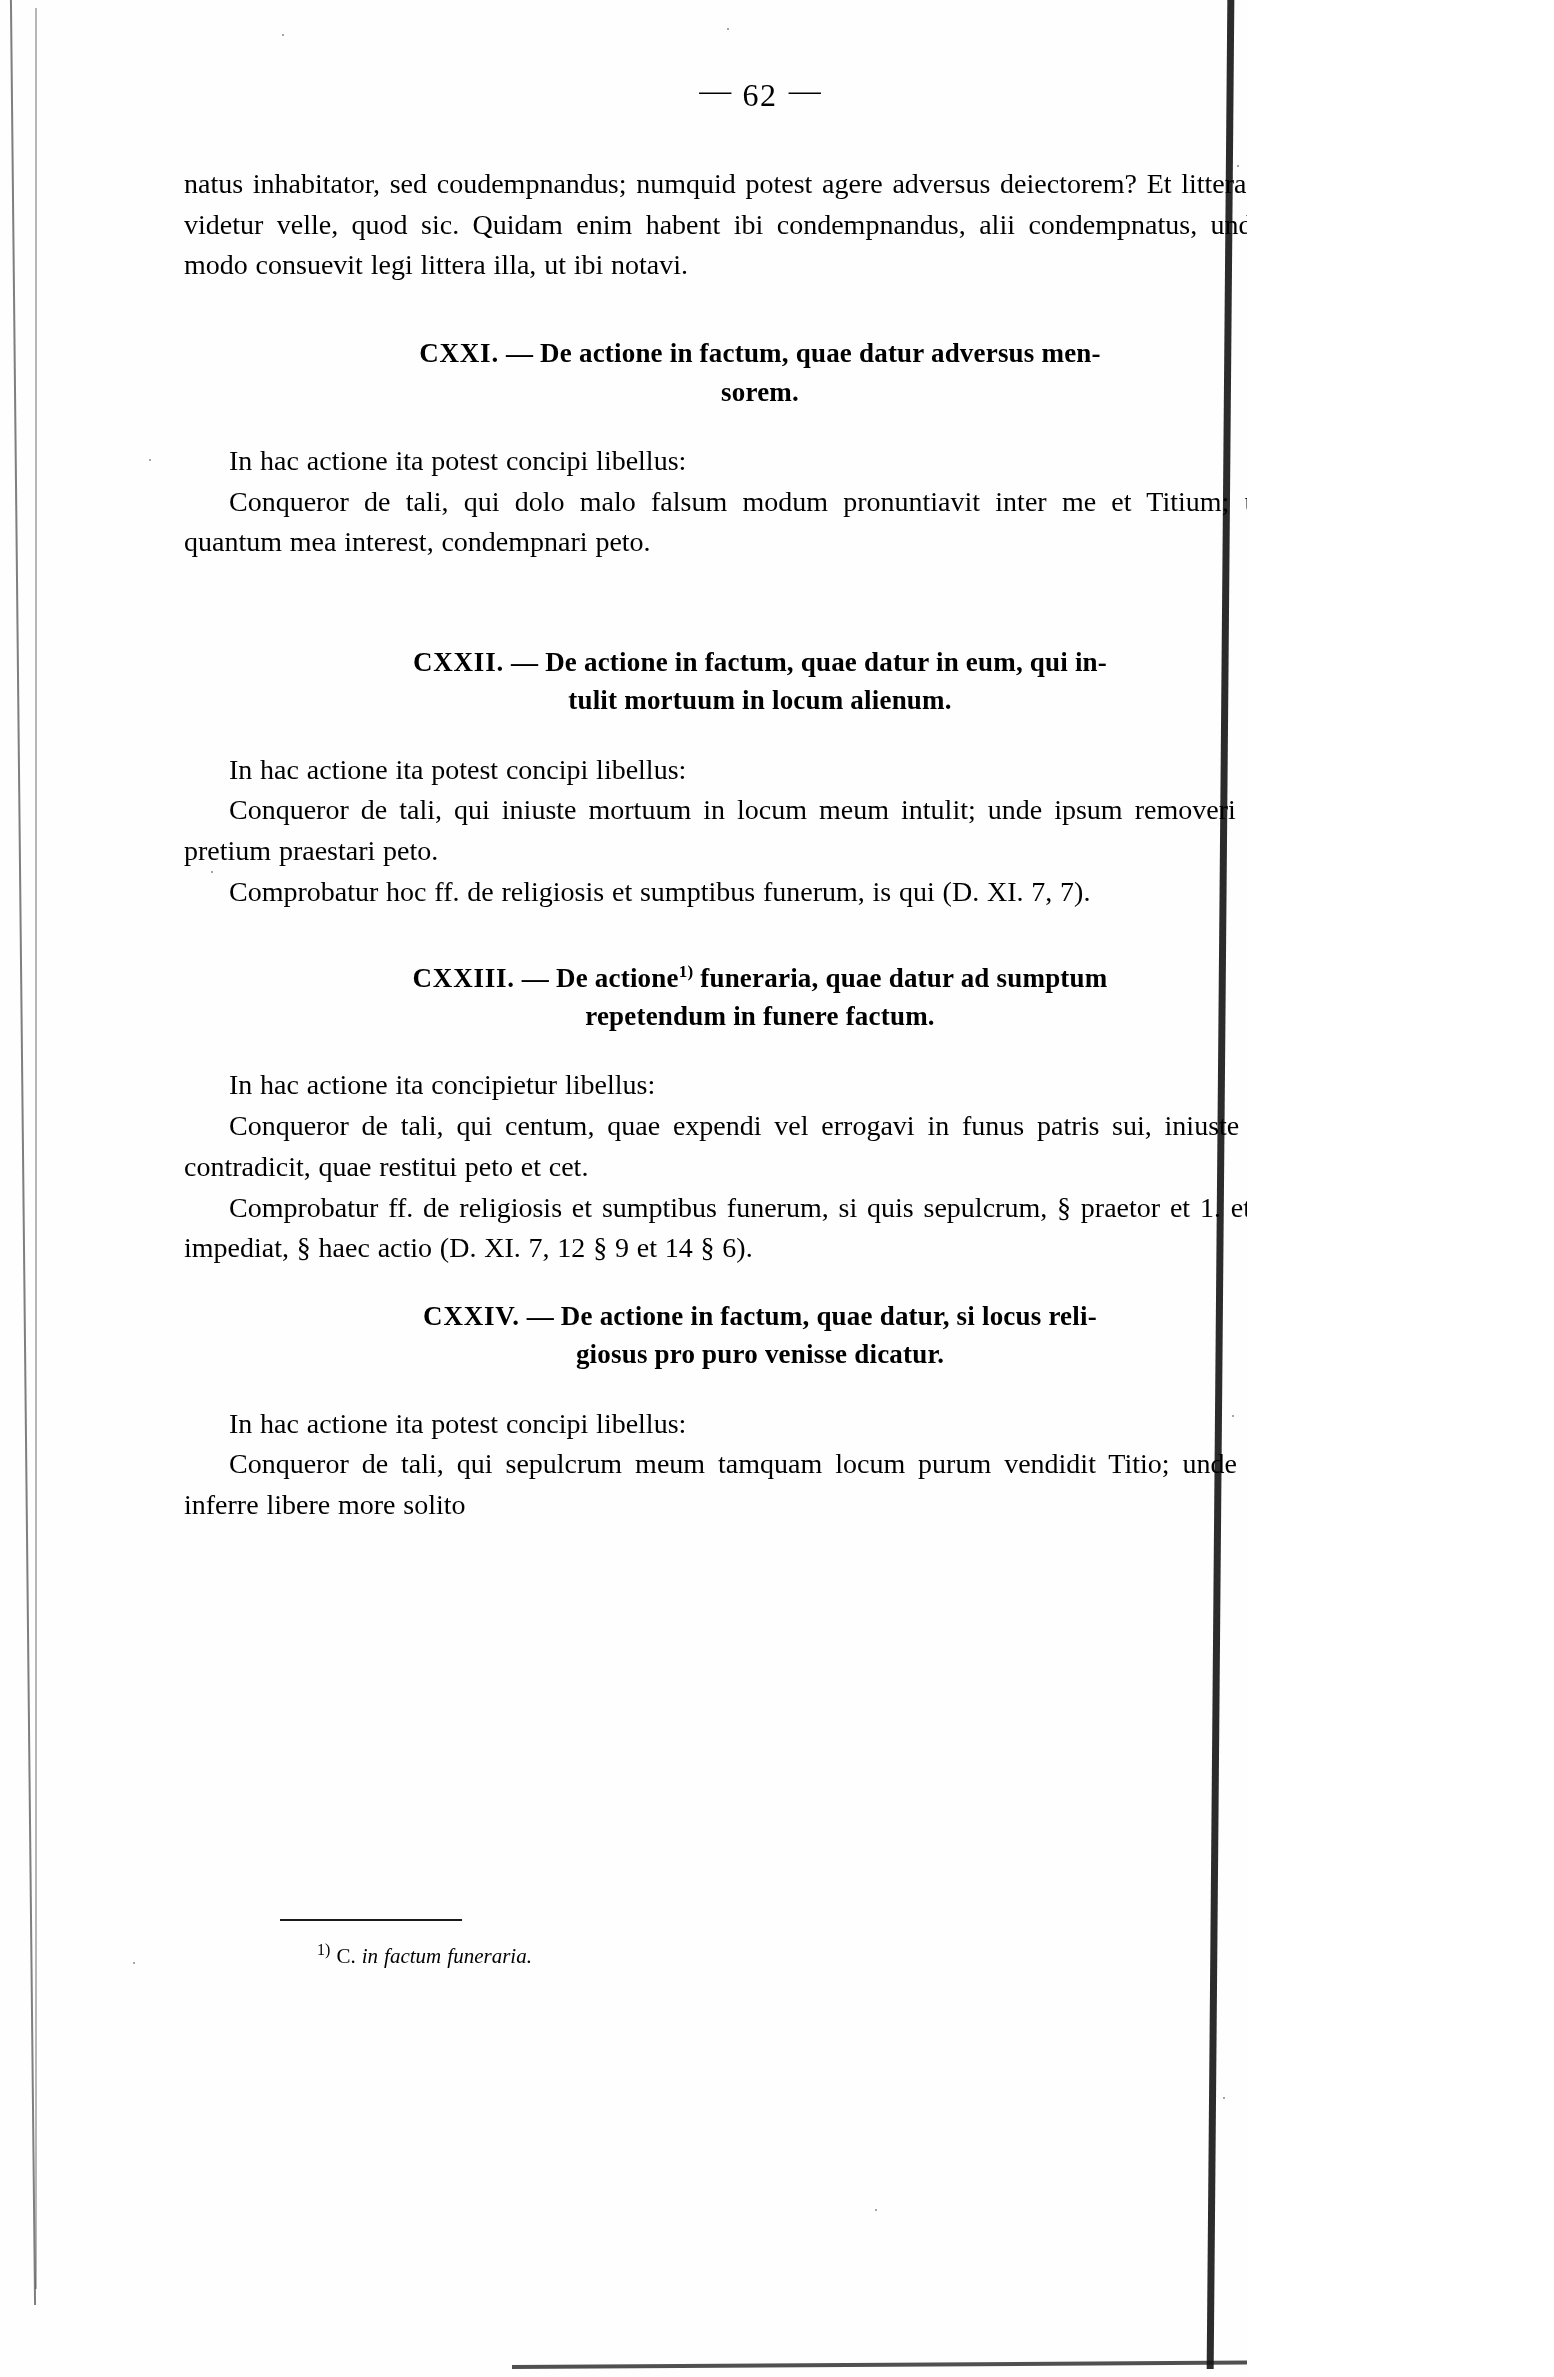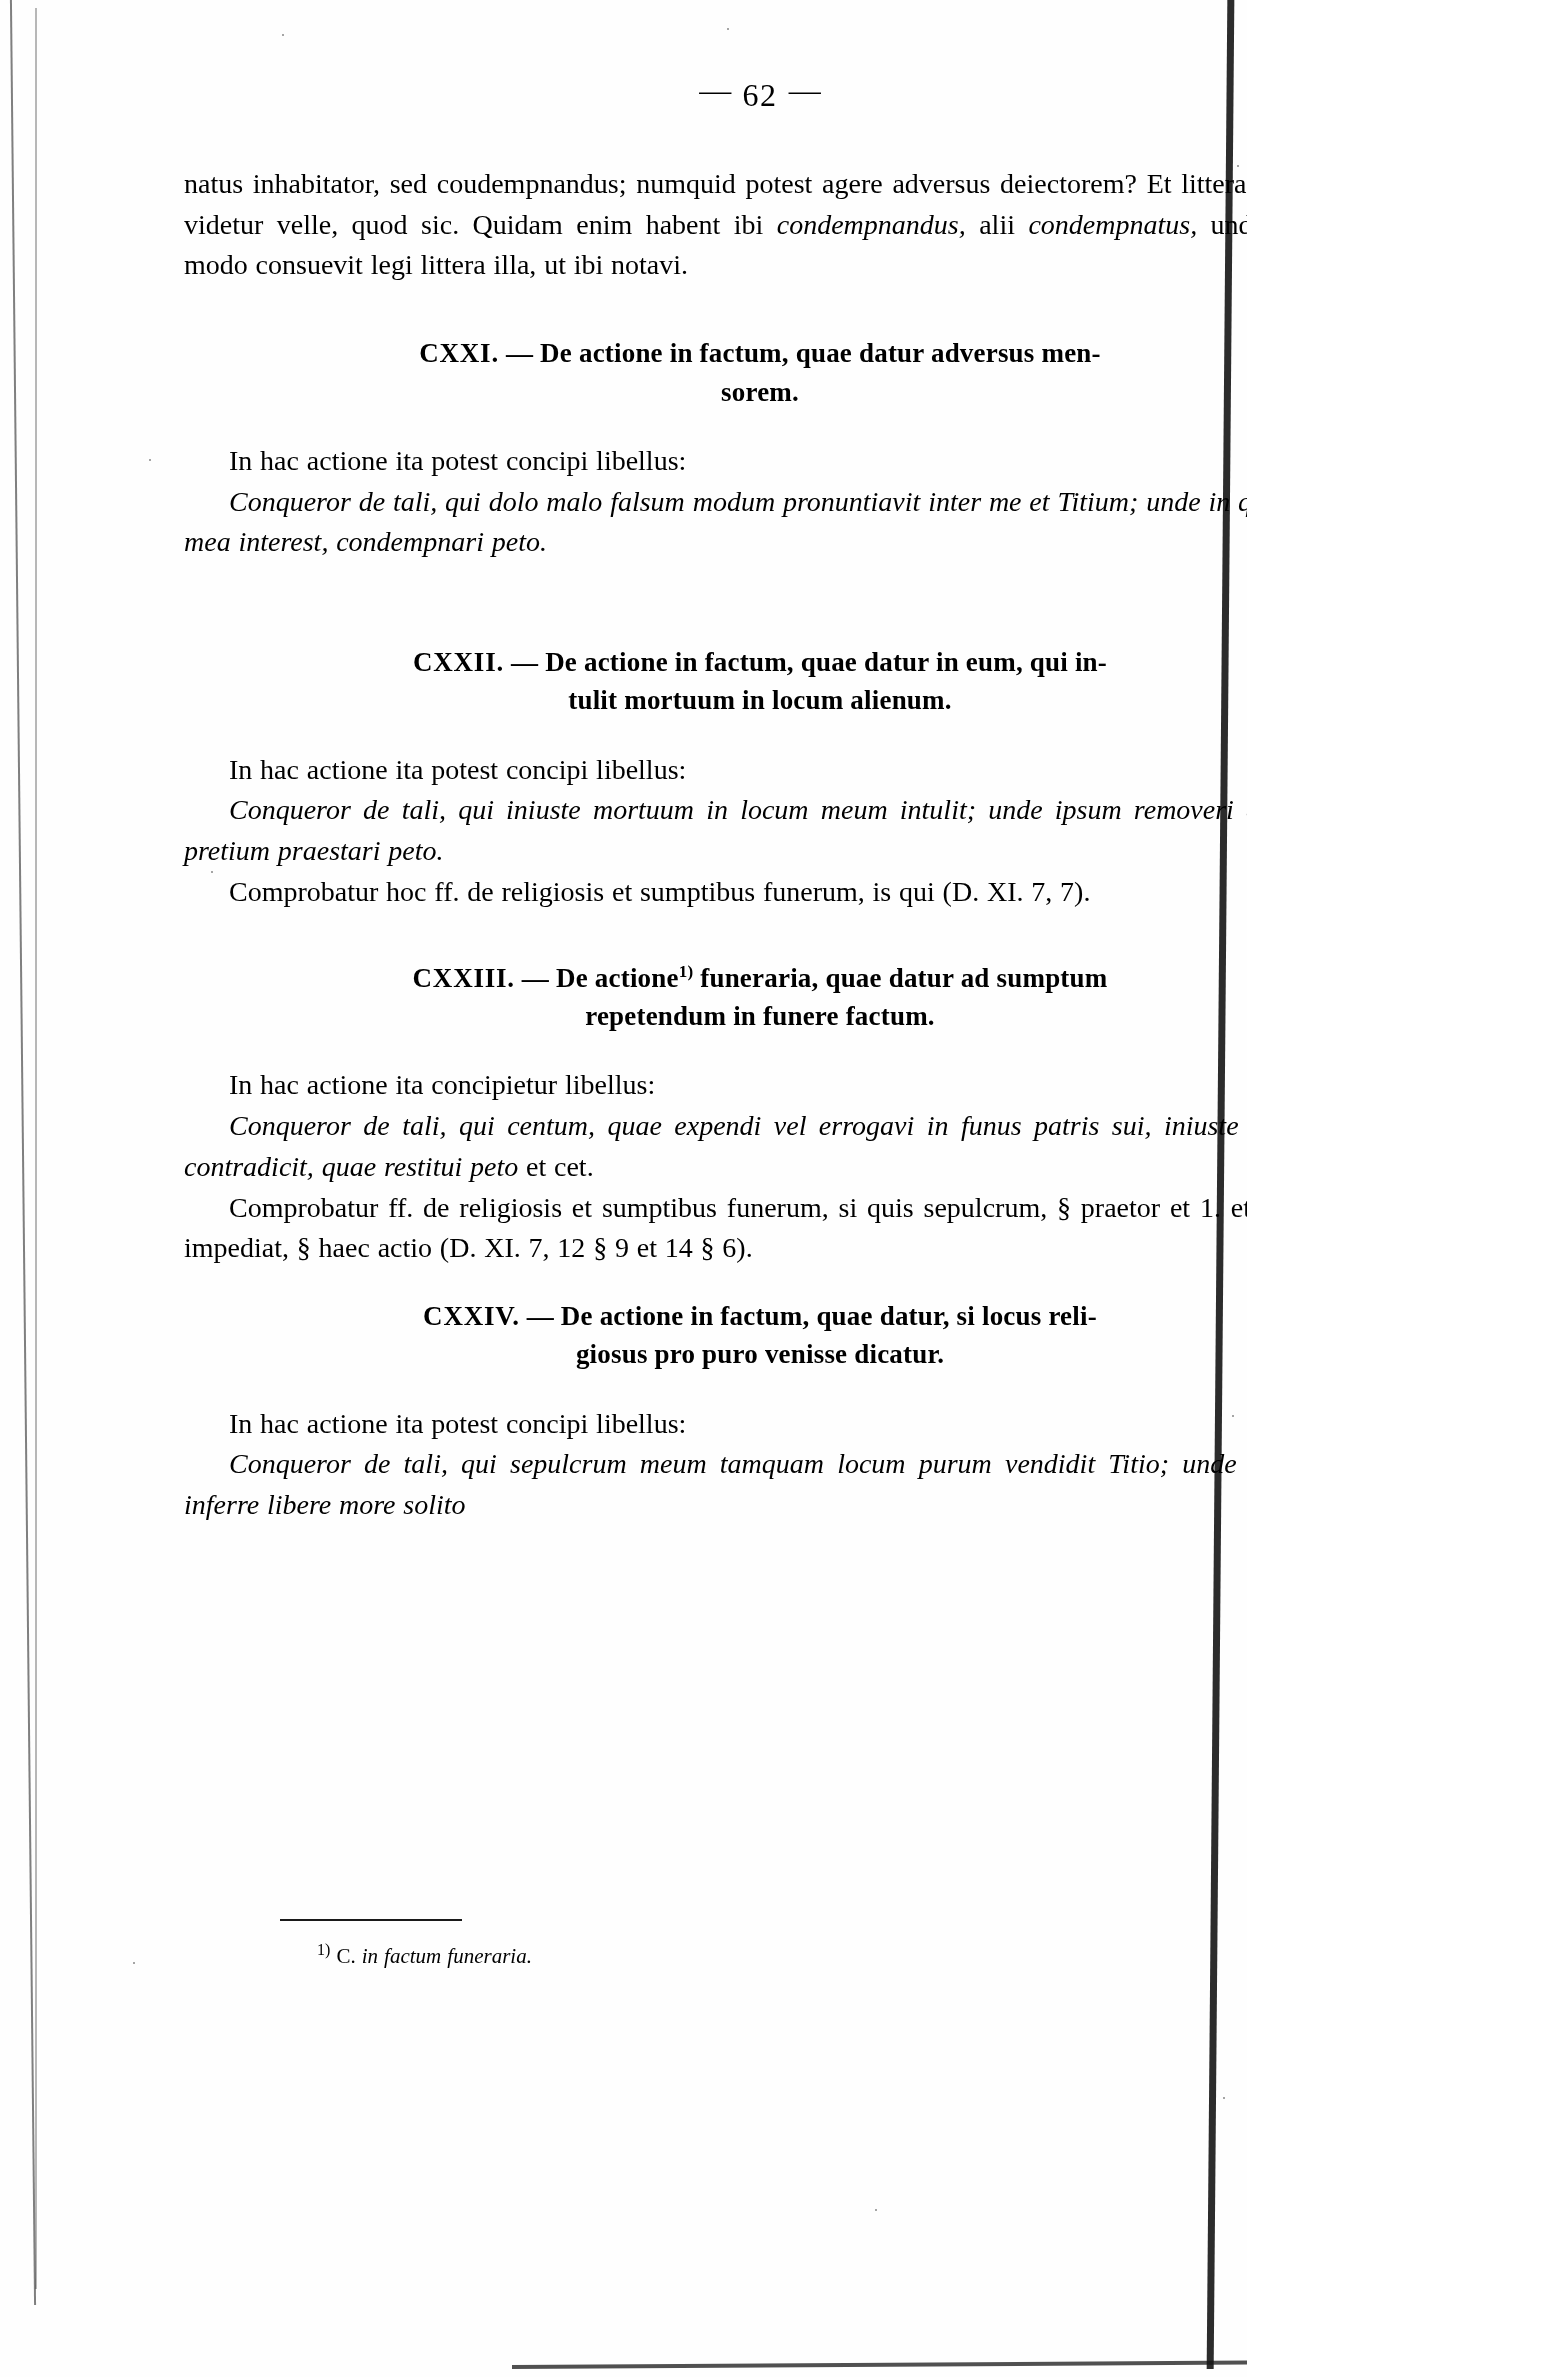--- a/index.html
+++ b/index.html
@@ -80,21 +80,21 @@
     margin: 0;
     font-size: 28px;
     line-height: 1.455;
     text-align: justify;
     text-justify: inter-word;
     word-spacing: 0.8px;
   }
   p.noindent { text-indent: 0; }
   p.indent   { text-indent: 45px; }
 
-  .it { font-style: italic; }
+  .it { }
 
   .section {
     margin-top: 43px;
   }
   .section-head {
     font-weight: bold;
     font-size: 27px;
     line-height: 1.42;
     text-align: center;
     letter-spacing: 0.2px;

